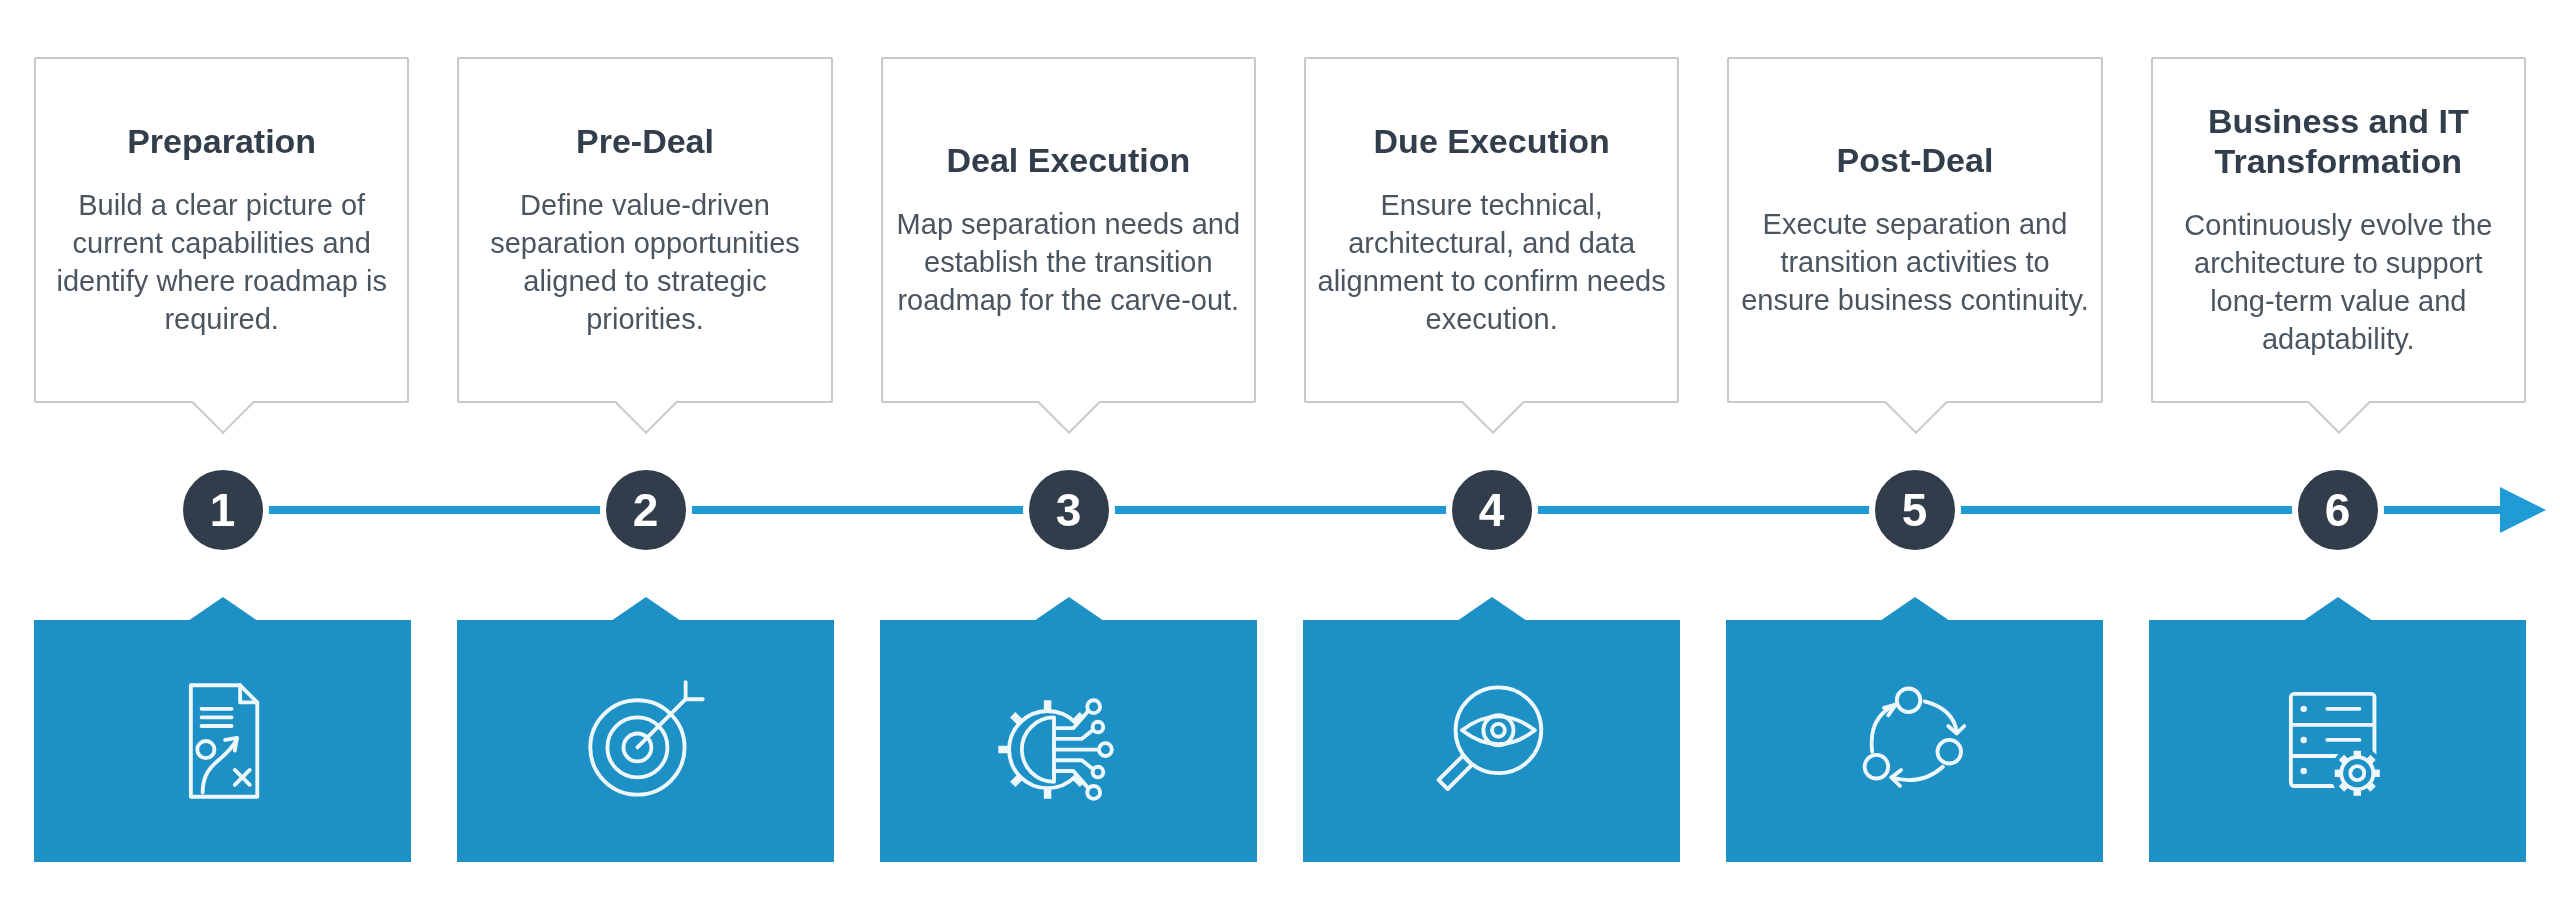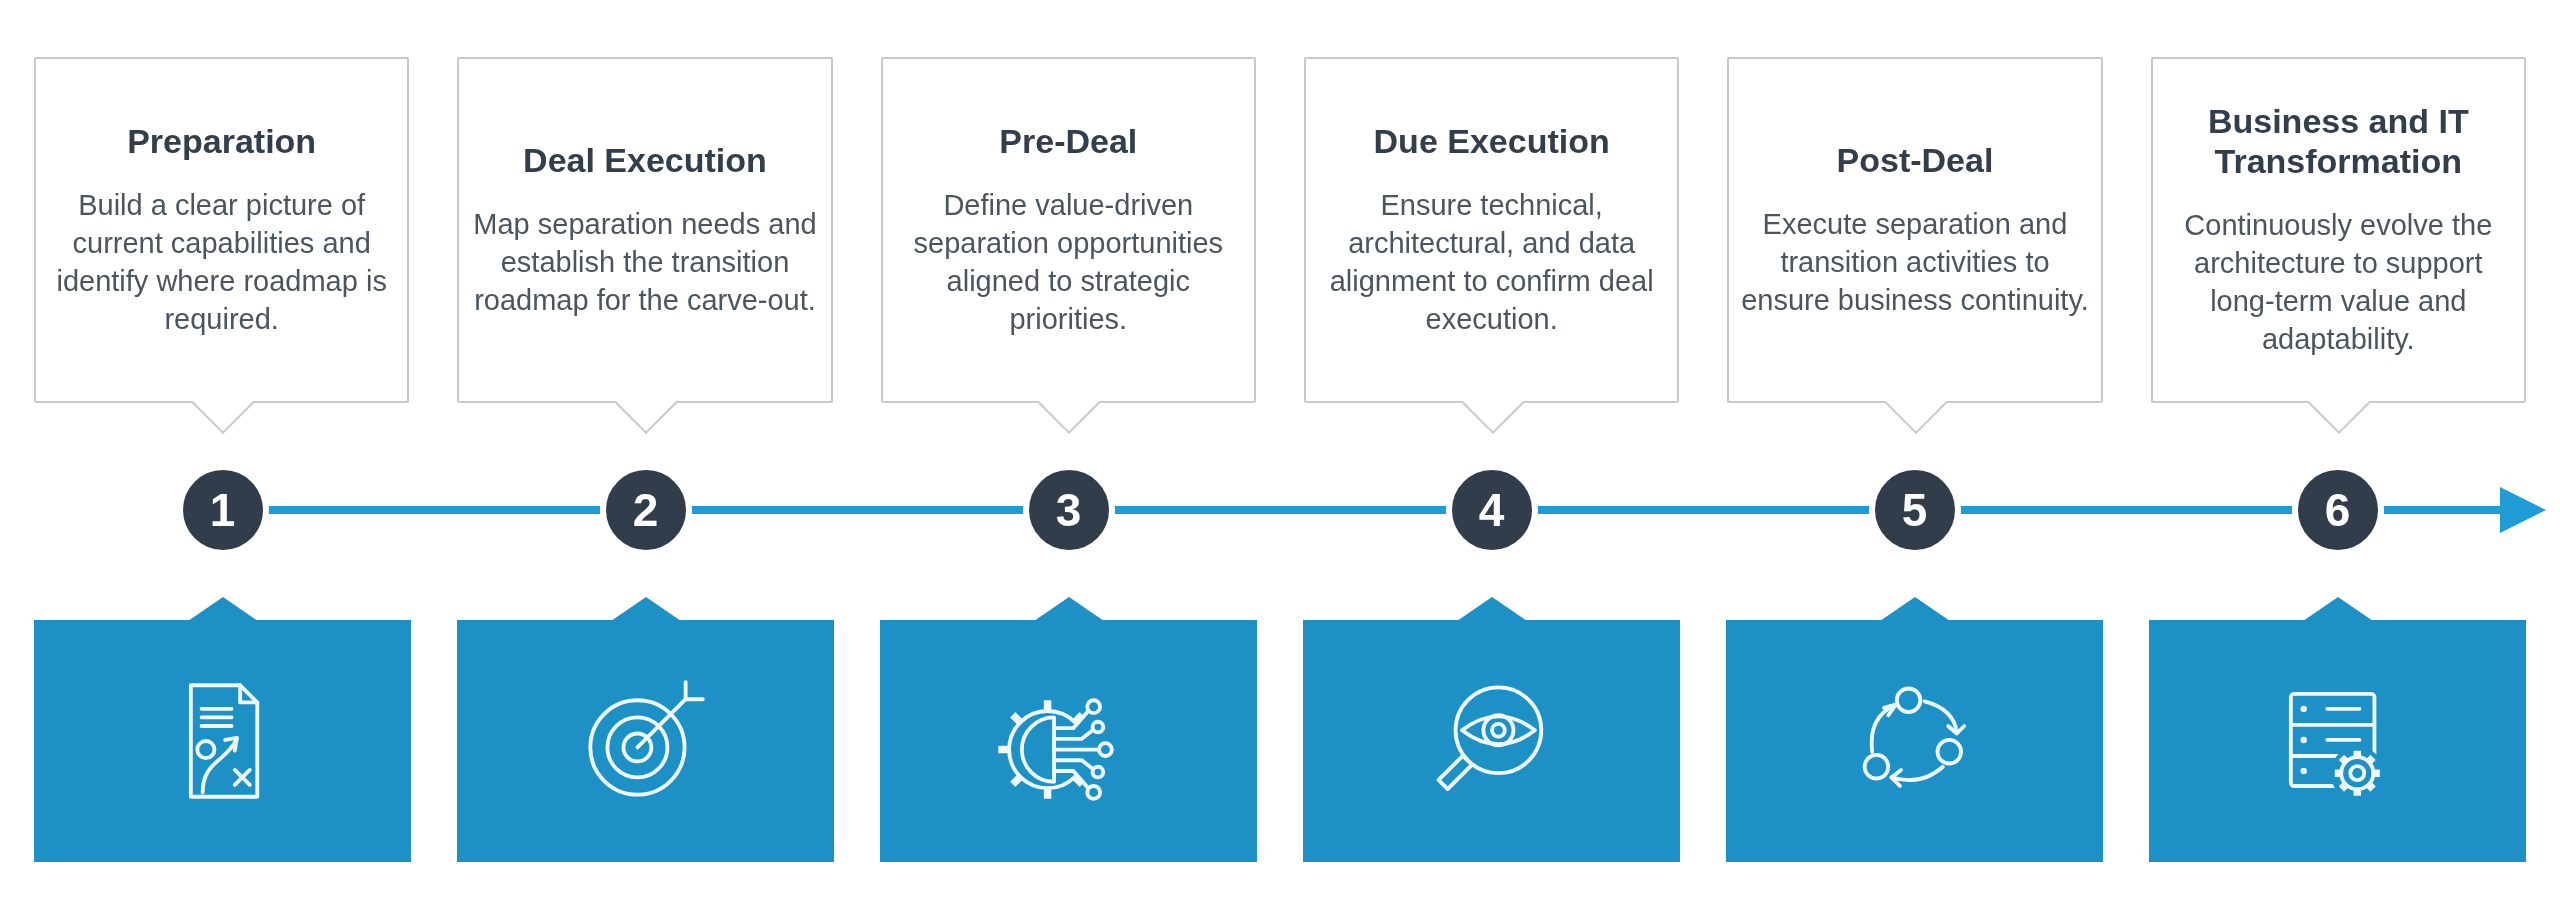--- a/index.html
+++ b/index.html
@@ -47,32 +47,32 @@
 
 <div class="stage">
 
   <div class="cards-row">
     <div class="card">
       <h3 class="card-title">Preparation</h3>
       <p class="card-desc">Build a clear picture of current capabilities and identify where roadmap is required.</p>
       <div class="card-tail"></div>
     </div>
     <div class="card">
+      <h3 class="card-title">Pre-Deal</h3>
+      <p class="card-desc">Define value-driven separation opportunities aligned to strategic priorities.</p>
+      <div class="card-tail"></div>
+    </div>
+    <div class="card">
       <h3 class="card-title">Deal Execution</h3>
       <p class="card-desc">Map separation needs and establish the transition roadmap for the carve-out.</p>
       <div class="card-tail"></div>
     </div>
     <div class="card">
-      <h3 class="card-title">Pre-Deal</h3>
-      <p class="card-desc">Define value-driven separation opportunities aligned to strategic priorities.</p>
-      <div class="card-tail"></div>
-    </div>
-    <div class="card">
       <h3 class="card-title">Due Execution</h3>
-      <p class="card-desc">Ensure technical, architectural, and data alignment to confirm deal execution.</p>
+      <p class="card-desc">Ensure technical, architectural, and data alignment to confirm needs execution.</p>
       <div class="card-tail"></div>
     </div>
     <div class="card">
       <h3 class="card-title">Post-Deal</h3>
       <p class="card-desc">Execute separation and transition activities to ensure business continuity.</p>
       <div class="card-tail"></div>
     </div>
     <div class="card">
       <h3 class="card-title">Business and IT Transformation</h3>
       <p class="card-desc">Continuously evolve the architecture to support long-term value and adaptability.</p>

